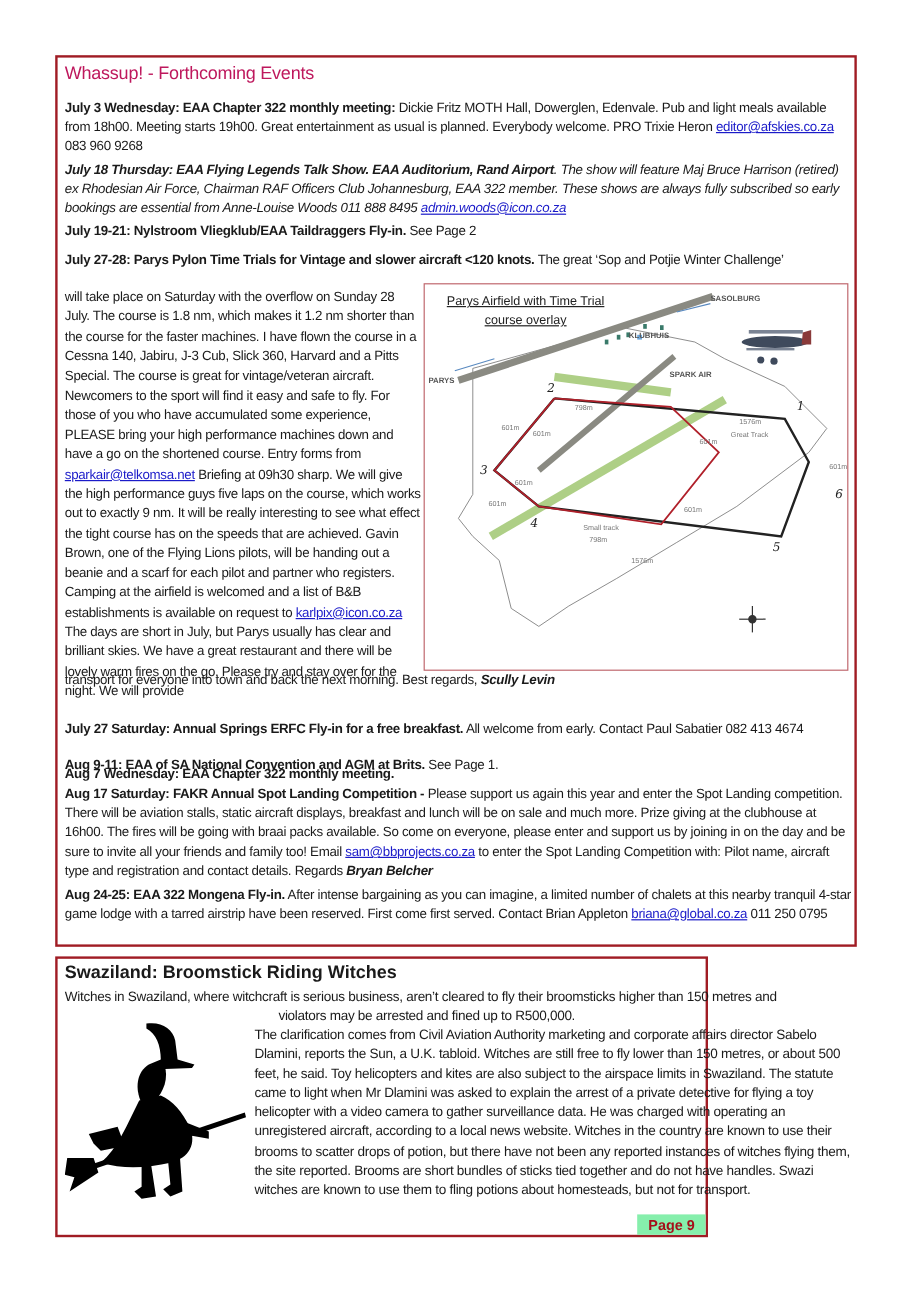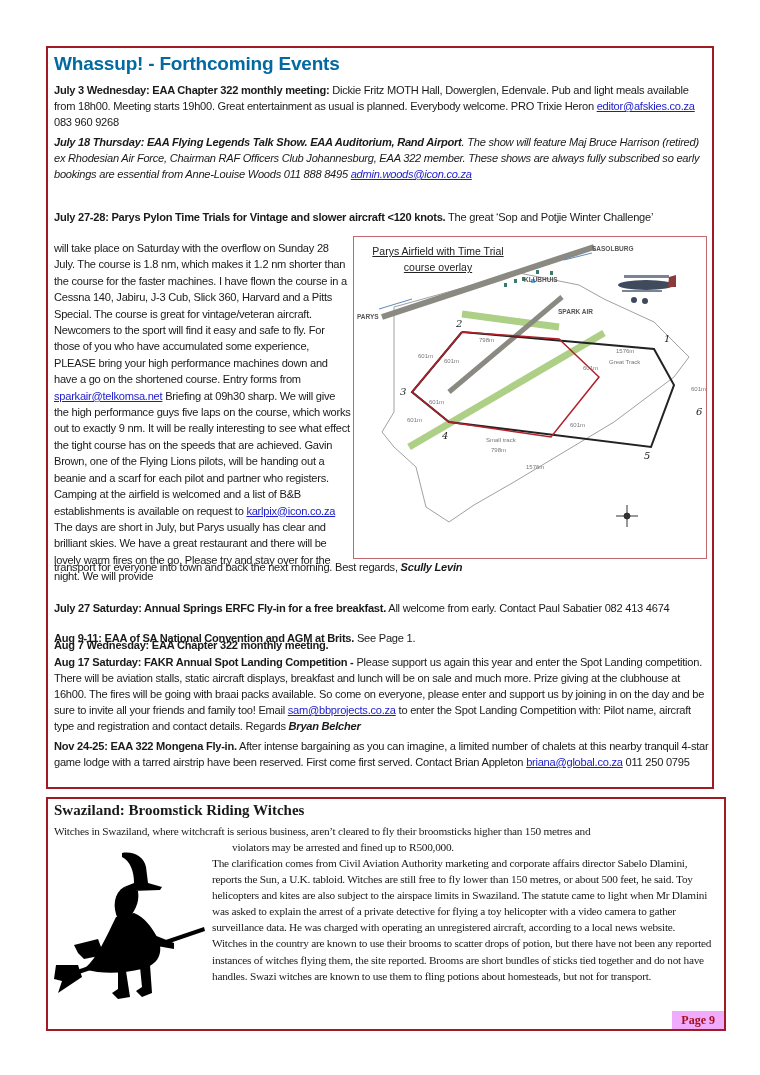--- a/index.html
+++ b/index.html
@@ -1,45 +1,48 @@
 <!DOCTYPE html>
 <html><head>
 <meta charset="utf-8">
 <style>
   html, body { margin: 0; padding: 0; background: #ffffff; }
   body { width: 760px; height: 1075px; position: relative; overflow: hidden;
          font-family: "Liberation Sans", sans-serif; color: #1a1a1a; }
   .box { position: absolute; border: 2px solid #a01c24; background: #fff; box-sizing: border-box; }
   #events-box { left: 46px; top: 46px; width: 668px; height: 743px; }
-  #witch-box { left: 46px; top: 797px; width: 680px; height: 234px; font-family: Liberation Serif, serif; }
-  .title { color: #0369a1; font-weight: bold; font-size: 19px; position: absolute; left: 6px; top: 5px; letter-spacing: -0.2px; }
+  #witch-box { left: 46px; top: 797px; width: 544px; height: 234px; }
+  .title { color: #be185d; font-weight: normal; font-size: 15px; position: absolute; left: 6px; top: 5px; letter-spacing: -0.2px; }
   .title2 { color: #1a1a1a; font-weight: bold; font-size: 15px; position: absolute; left: 6px; top: 3px; }
   .para { position: absolute; font-size: 11.1px; line-height: 16px; letter-spacing: -0.25px; }
   .para b { font-weight: bold; }
   a.link { color: #1b1bc9; text-decoration: underline; }
   .wrap-text { position: absolute; left: 6px; top: 192px; width: 298px; font-size: 11.1px; line-height: 16.4px; letter-spacing: -0.25px; }
   #map { position: absolute; left: 305px; top: 188px; width: 354px; height: 323px; border: 1.5px solid #c0686e; box-sizing: border-box; background: #fff; }
   .map-caption { position: absolute; left: 14px; top: 6px; width: 140px; text-align: center; font-size: 10.5px; line-height: 16px; color: #222; text-decoration: underline; }
-  .page-tag { position: absolute; right: 0; bottom: 0; background: #f0abfc; color: #a50f1a; font-weight: bold; font-size: 12px; padding: 2px 9px 1px 9px; }
+  .page-tag { position: absolute; right: 0; bottom: 0; background: #86efac; color: #a50f1a; font-weight: bold; font-size: 12px; padding: 2px 9px 1px 9px; }
   .witch-img { position: absolute; left: 6px; top: 48px; width: 152px; height: 160px; }
 </style>
 </head>
 <body>
 
 <div id="events-box" class="box">
   <div class="title">Whassup! - Forthcoming Events</div>
 
   <div class="para" style="left:6px; top:34px; width:656px;">
     <b>July 3 Wednesday: EAA Chapter 322 monthly meeting:</b><span> Dickie Fritz MOTH Hall, Dowerglen, Edenvale. Pub and light meals available from 18h00. Meeting starts 19h00. Great entertainment as usual is planned. Everybody welcome. PRO Trixie Heron </span><a class="link">editor@afskies.co.za</a><span> 083 960 9268</span>
   </div>
 
   <div class="para" style="left:6px; top:86px; width:656px;font-style:italic;">
     <b>July 18 Thursday: EAA Flying Legends Talk Show. EAA Auditorium, Rand Airport</b><span>. The show will feature Maj Bruce Harrison (retired) ex Rhodesian Air Force, Chairman RAF Officers Club Johannesburg, EAA 322 member. These shows are always fully subscribed so early bookings are essential from Anne-Louise Woods 011 888 8495 </span><a class="link">admin.woods@icon.co.za</a>
   </div>
 
+  <div class="para" style="left:6px; top:137px; width:656px;">
+    <b>July 19-21: Nylstroom Vliegklub/EAA Taildraggers Fly-in.</b><span> See Page 2</span>
+  </div>
 
   <div class="para" style="left:6px; top:161px; width:656px;">
     <b>July 27-28: Parys Pylon Time Trials for Vintage and slower aircraft &lt;120 knots.</b><span> The great ‘Sop and Potjie Winter Challenge’</span>
   </div>
 
   <div class="wrap-text">
     <span>will take place on Saturday with the overflow on Sunday 28 July. The course is 1.8 nm, which makes it 1.2 nm shorter than the course for the faster machines. I have flown the course in a Cessna 140, Jabiru, J-3 Cub, Slick 360,  Harvard and a Pitts Special. The course is great for vintage/veteran aircraft. Newcomers to the sport will find it easy and safe to fly. For those of you who have accumulated some experience, PLEASE bring your high performance machines down and have a go on the shortened course. Entry forms from </span><a class="link">sparkair@telkomsa.net</a><span>  Briefing at 09h30  sharp. We will give the high performance guys five laps on the course, which works out to exactly 9 nm. It will be really interesting to see what effect the tight course has on the speeds that are achieved. Gavin Brown, one of the Flying Lions pilots, will be handing out a beanie and a scarf for each pilot and partner who registers. Camping at the airfield is welcomed and a list of B&amp;B establishments is available on request to </span><a class="link">karlpix@icon.co.za</a><span> The days are short in July, but Parys usually has clear and brilliant skies. We have a great restaurant and there will be lovely warm fires on the go. Please try and stay over for the night. We will provide</span>
   </div>
 
   <div class="para" style="left:6px; top:511px; width:656px;">
@@ -131,21 +134,21 @@
 
   <div class="para" style="left:6px; top:582px; width:656px;">
     <b>Aug 9-11: EAA of SA National Convention and AGM at Brits.</b><span> See Page 1.</span>
   </div>
 
   <div class="para" style="left:6px; top:606px; width:656px;">
     <b>Aug 17 Saturday: FAKR Annual Spot Landing Competition -</b><span> Please support us again this year and enter the Spot Landing competition. There will be aviation stalls, static aircraft displays, breakfast and lunch will be on sale and much more. Prize giving at the clubhouse at 16h00. The fires will be going with braai packs available. So come on everyone, please enter and support us by joining in on the day and be sure to  invite all your friends and family too! Email </span><a class="link">sam@bbprojects.co.za</a><span> to enter the Spot Landing Competition with: Pilot name, aircraft type and registration and contact details. Regards </span><b><i>Bryan Belcher</i></b>
   </div>
 
   <div class="para" style="left:6px; top:690px; width:656px;">
-    <b>Nov 24-25: EAA 322 Mongena Fly-in.</b><span> After intense bargaining as you can imagine, a limited number of chalets at this nearby tranquil 4-star game lodge with a tarred airstrip have been reserved. First come first served. Contact Brian Appleton </span><a class="link">briana@global.co.za</a><span> 011 250 0795</span>
+    <b>Aug 24-25: EAA 322 Mongena Fly-in.</b><span> After intense bargaining as you can imagine, a limited number of chalets at this nearby tranquil 4-star game lodge with a tarred airstrip have been reserved. First come first served. Contact Brian Appleton </span><a class="link">briana@global.co.za</a><span> 011 250 0795</span>
   </div>
 </div>
 
 <div id="witch-box" class="box">
   <div class="title2">Swaziland: Broomstick Riding Witches</div>
   <div class="para" style="left:6px; top:24px; width:660px; font-size:11.3px;">Witches in Swaziland, where witchcraft is serious business, aren’t cleared to fly their broomsticks higher than 150 metres and</div>
   <div class="para" style="left:164px; top:40px; width:500px; font-size:11.3px;margin-left:20px;">violators may be arrested and fined up to R500,000.</div>
   <div class="para" style="left:164px; top:56px; width:500px; font-size:11.3px; line-height:16.1px;">The clarification comes from Civil Aviation Authority marketing and corporate affairs director Sabelo Dlamini, reports the Sun, a U.K. tabloid. Witches are still free to fly lower than 150 metres, or about 500 feet, he said. Toy helicopters and kites are also subject to the airspace limits in Swaziland. The statute came to light when Mr Dlamini was asked to explain the arrest of a private detective for flying a toy helicopter with a video camera to gather surveillance data. He was charged with operating an unregistered aircraft, according to a local news website. Witches in the country are known to use their brooms to scatter drops of potion, but there have not been any reported instances of witches flying them, the site reported. Brooms are short bundles of sticks tied together and do not have handles. Swazi witches are known to use them to fling potions about homesteads, but not for transport.</div>
 
   <svg class="witch-img" viewBox="0 0 152 160">

